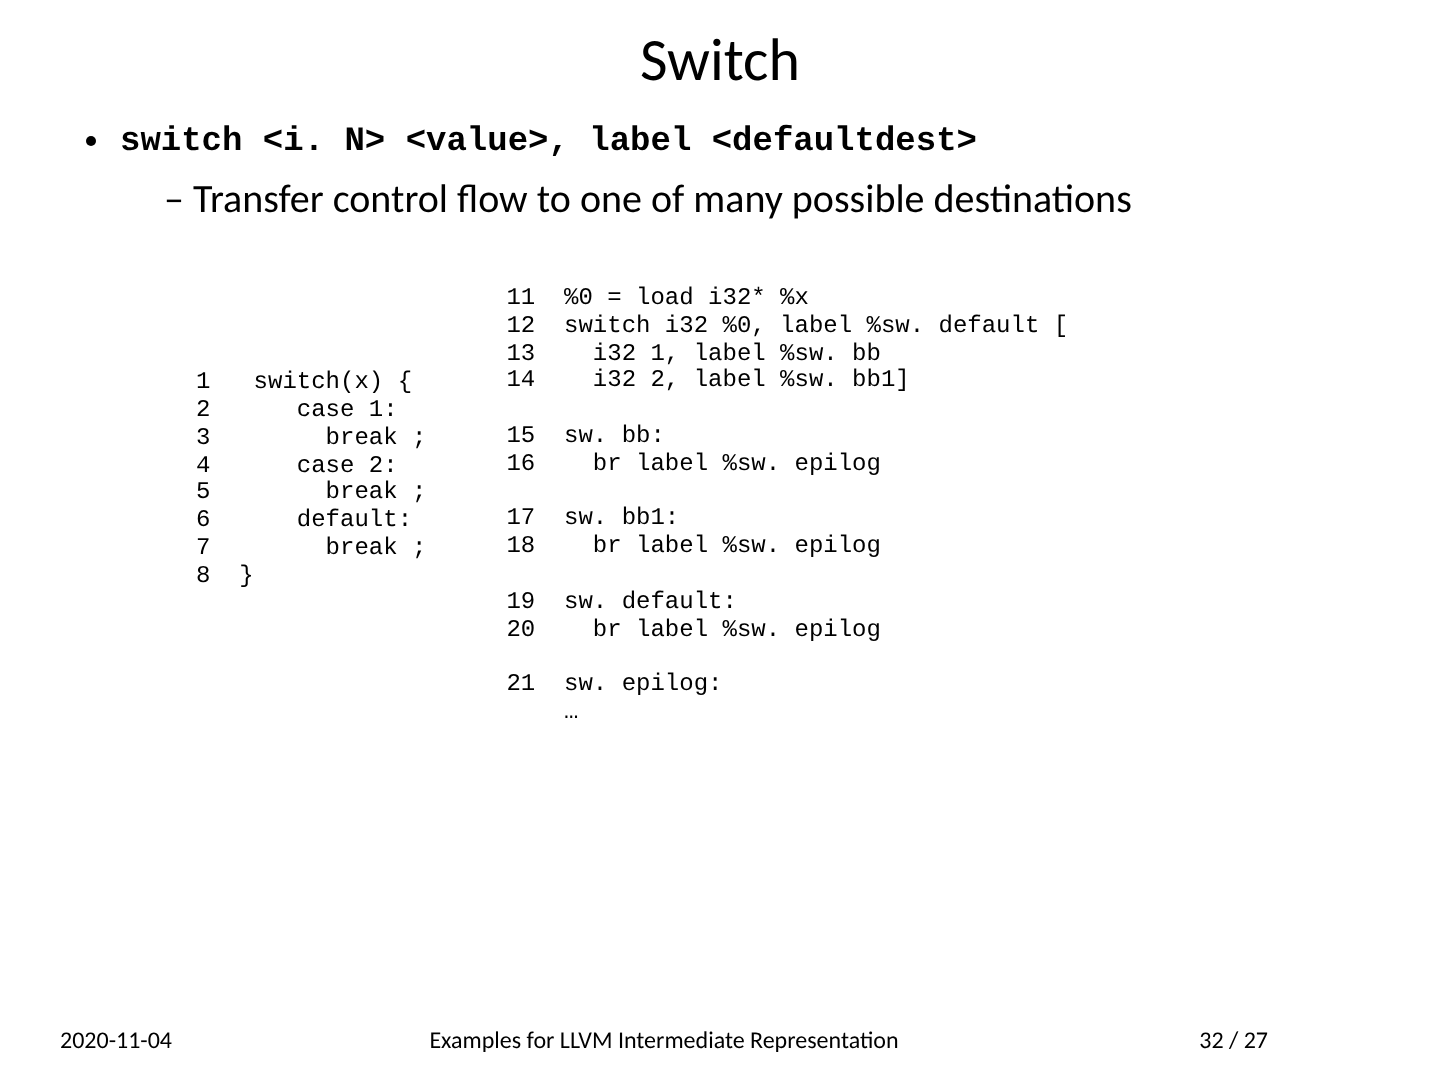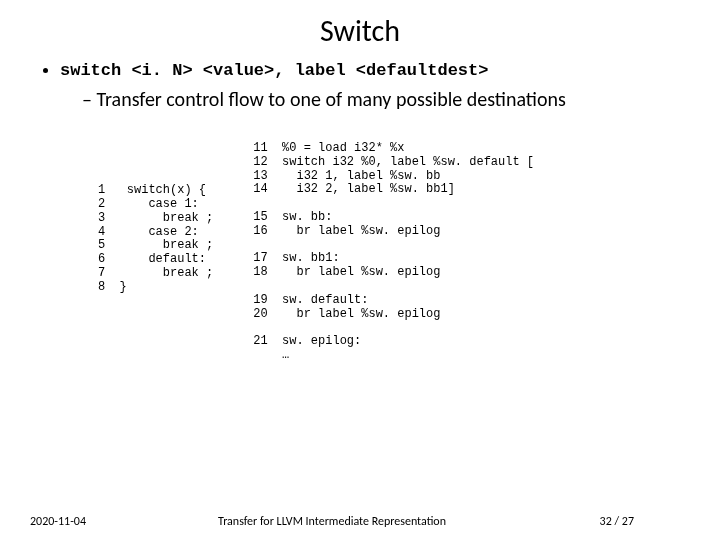--- a/index.html
+++ b/index.html
@@ -104,15 +104,15 @@
 19  sw. default:
 20    br label %sw. epilog
 
 21  sw. epilog:
     …</div>
   </div>
 </div>
 
 <div class="footer">
   <span class="date">2020-11-04</span>
-  <div class="caption">Transfer for LLVM Intermediate Representation</div>
+  <div class="caption">Examples for LLVM Intermediate Representation</div>
   <span class="pager">32  / 27</span>
 </div>
 
 </body></html>

